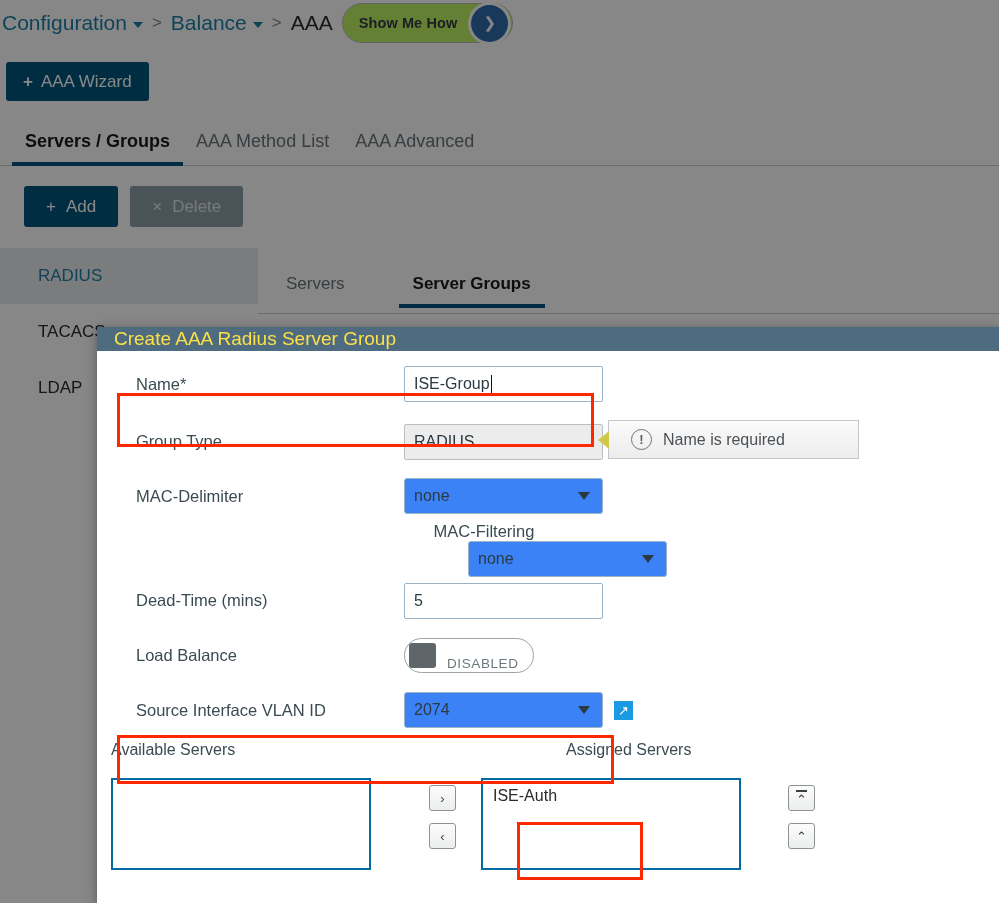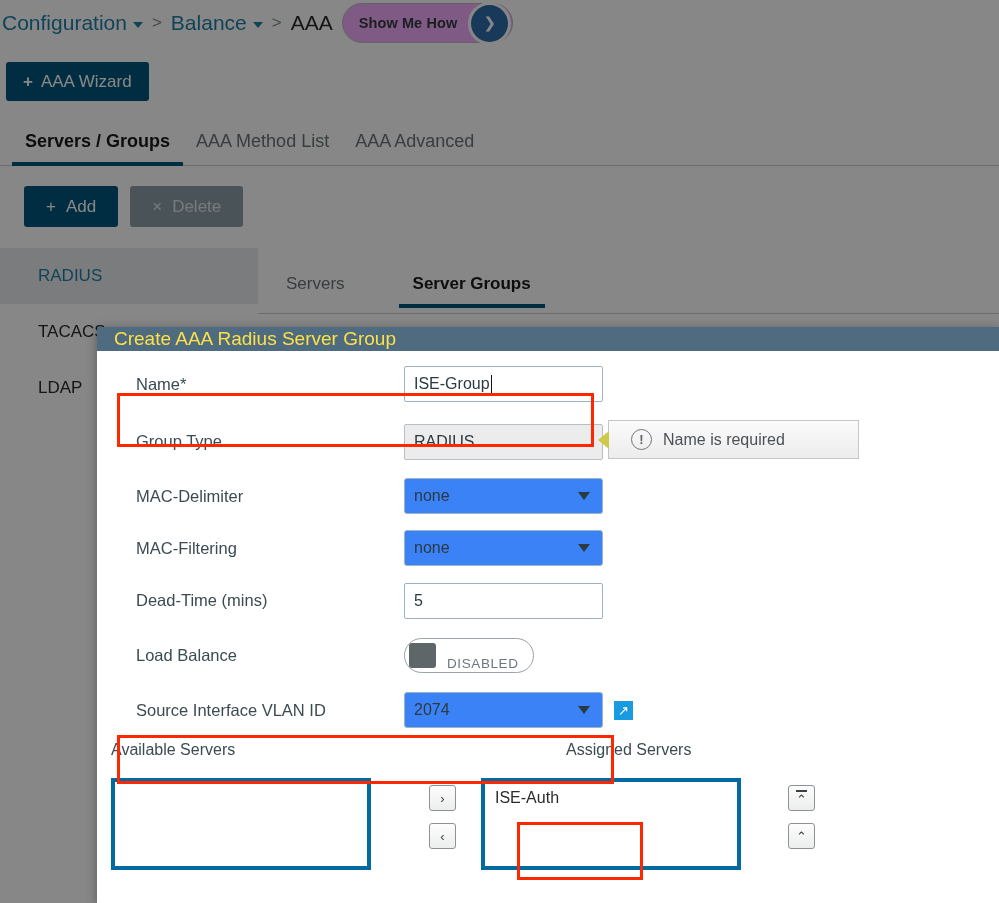--- a/index.html
+++ b/index.html
@@ -56,21 +56,21 @@
   }
   .crumb-current {
     color: #2b2b2b;
   }
 
   .smh-pill {
     margin-left: 9px;
     height: 40px;
     border: 1px solid #b9bcbe;
     border-radius: 21px;
-    background: #f0abfc;
+    background: #bef264;
     display: inline-flex;
     align-items: center;
     padding: 0 6px 0 16px;
     box-sizing: border-box;
   }
   .smh-label {
     font-size: 14.5px;
     font-weight: bold;
     color: #333b40;
     letter-spacing: .1px;
@@ -432,21 +432,21 @@
   }
   .tr-head-avail { width: 455px; }
   .tr-lists {
     display: flex;
     align-items: flex-start;
     margin-top: 11px;
   }
   .listbox {
     width: 260px;
     height: 92px;
-    border: 4px solid #0369a1;
+    border: 2px solid #0369a1;
     background: #ffffff;
     box-sizing: border-box;
     padding: 5px 0 0 0;
     overflow: hidden;
   }
   .list-item {
     font-size: 16px;
     color: #2b2b2b;
     padding: 2px 10px;
     cursor: pointer;
@@ -587,21 +587,21 @@
     </div>
 
     <div class="frow" style="height:52px;">
       <div class="flabel">MAC-Delimiter</div>
       <div class="fctl select-box">
         <span>none</span>
         <span class="sel-arrow"></span>
       </div>
     </div>
 
-    <div class="frow" style="height:52px;">
+    <div class="frow" style="height:52px;flex-direction:column;">
       <div class="flabel">MAC-Filtering</div>
       <div class="fctl select-box">
         <span>none</span>
         <span class="sel-arrow"></span>
       </div>
     </div>
 
     <div class="frow" style="height:53px;">
       <div class="flabel">Dead-Time (mins)</div>
       <div class="fctl txt-input">

